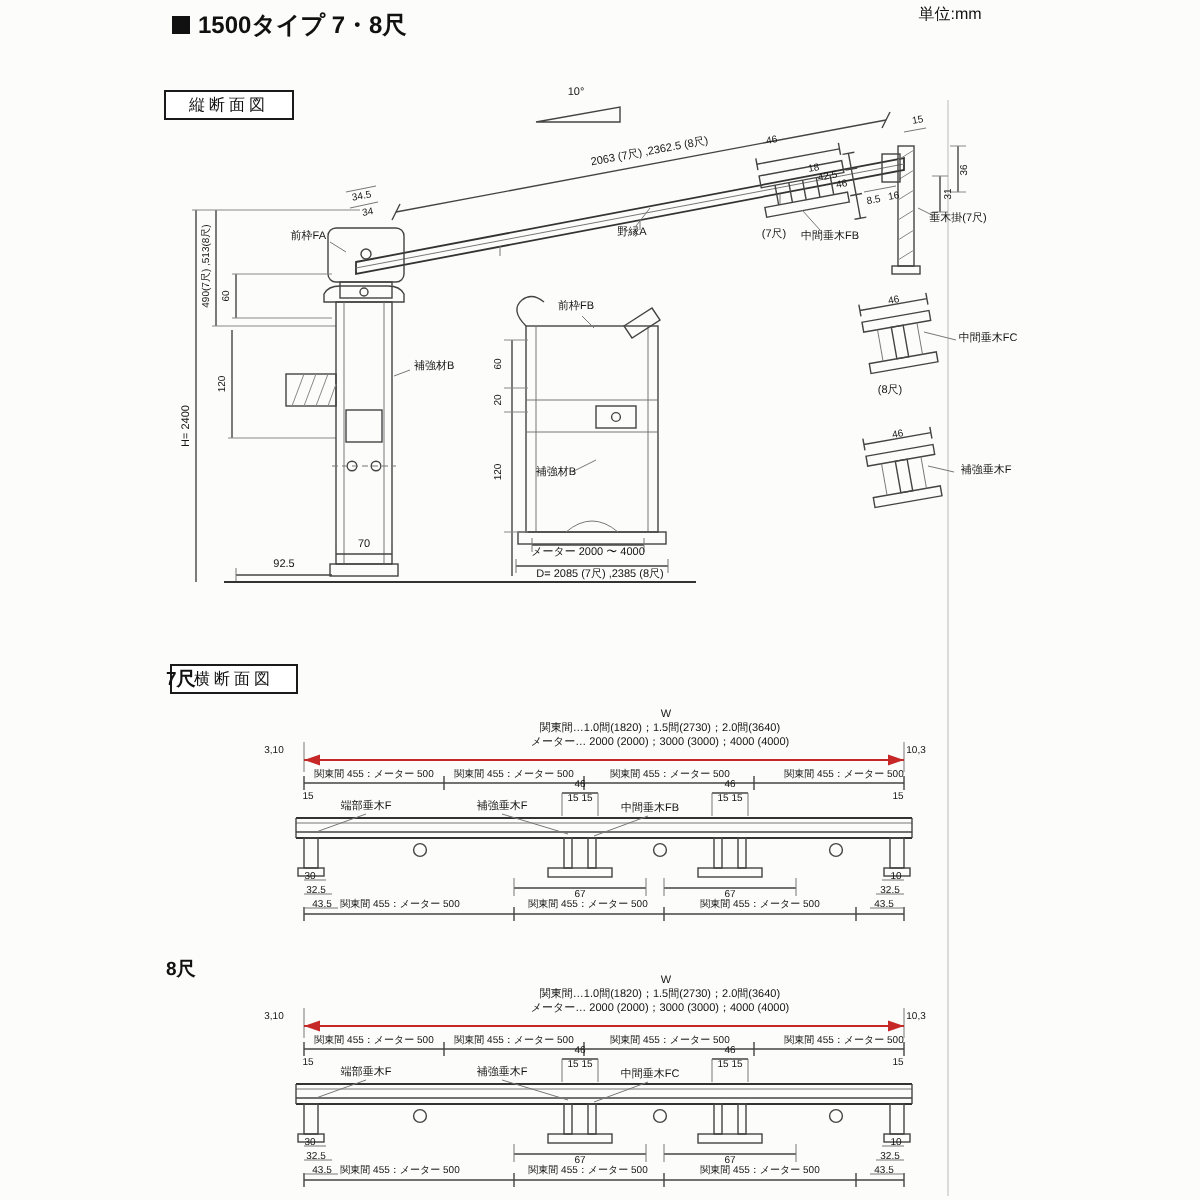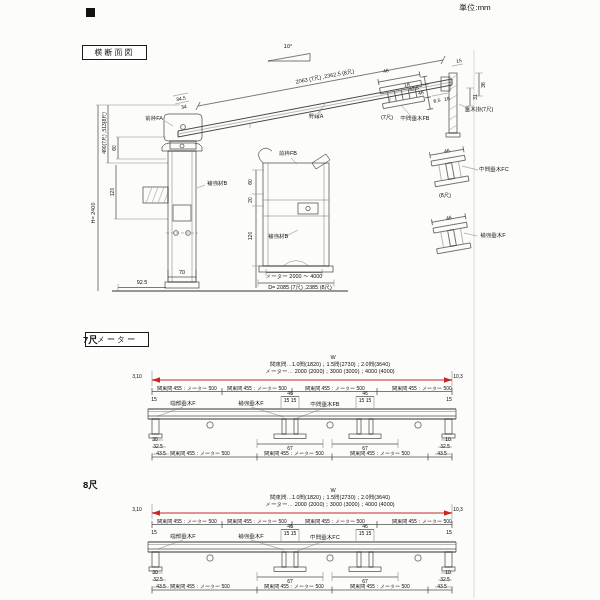--- a/index.html
+++ b/index.html
@@ -222,24 +222,25 @@
           <line x1="17" y1="-22" x2="17" y2="-16"></line>
     </g>
     <line x1="464" y1="233" x2="477" y2="236" stroke="#777" stroke-width="0.5"></line>
   </g>
 
   <use href="#xsec"></use>
   <use href="#xsec" y="133"></use>
 </svg>
 
 <div class="sq" style="left:86px;top:8px"></div>
+<div class="title" style="left:99px;top:13px">1500タイプ 7・8尺</div>
 <div class="unit" style="left:475px;top:7px">単位:mm</div>
 
-<div class="box" style="left:82px;top:45px;width:63px;height:13px">横断面図</div>
-<div class="box" style="left:85px;top:332px;width:62px;height:13px">メーター</div>
+<div class="box" style="left:82px;top:45px;width:63px;height:13px">縦断面図</div>
+<div class="box" style="left:85px;top:332px;width:62px;height:13px">横断面図</div>
 
 <span class="L" style="left:288px;top:47px">10°</span>
 <span class="L rs" style="left:325px;top:77px">2063 (7尺) ,2362.5 (8尺)</span>
 <span class="L ra" style="left:163px;top:119px">前枠FA</span>
 <span class="L rs s5" style="left:181px;top:99px">34.5</span>
 <span class="L rs s5" style="left:184px;top:107px">34</span>
 <span class="L r90 s5" style="left:104px;top:133px">490(7尺) ,513(8尺)</span>
 <span class="L r90 s5" style="left:114px;top:148px">60</span>
 <span class="L r90 s5" style="left:112px;top:192px">120</span>
 <span class="L r90" style="left:94px;top:213px">H= 2400</span>

